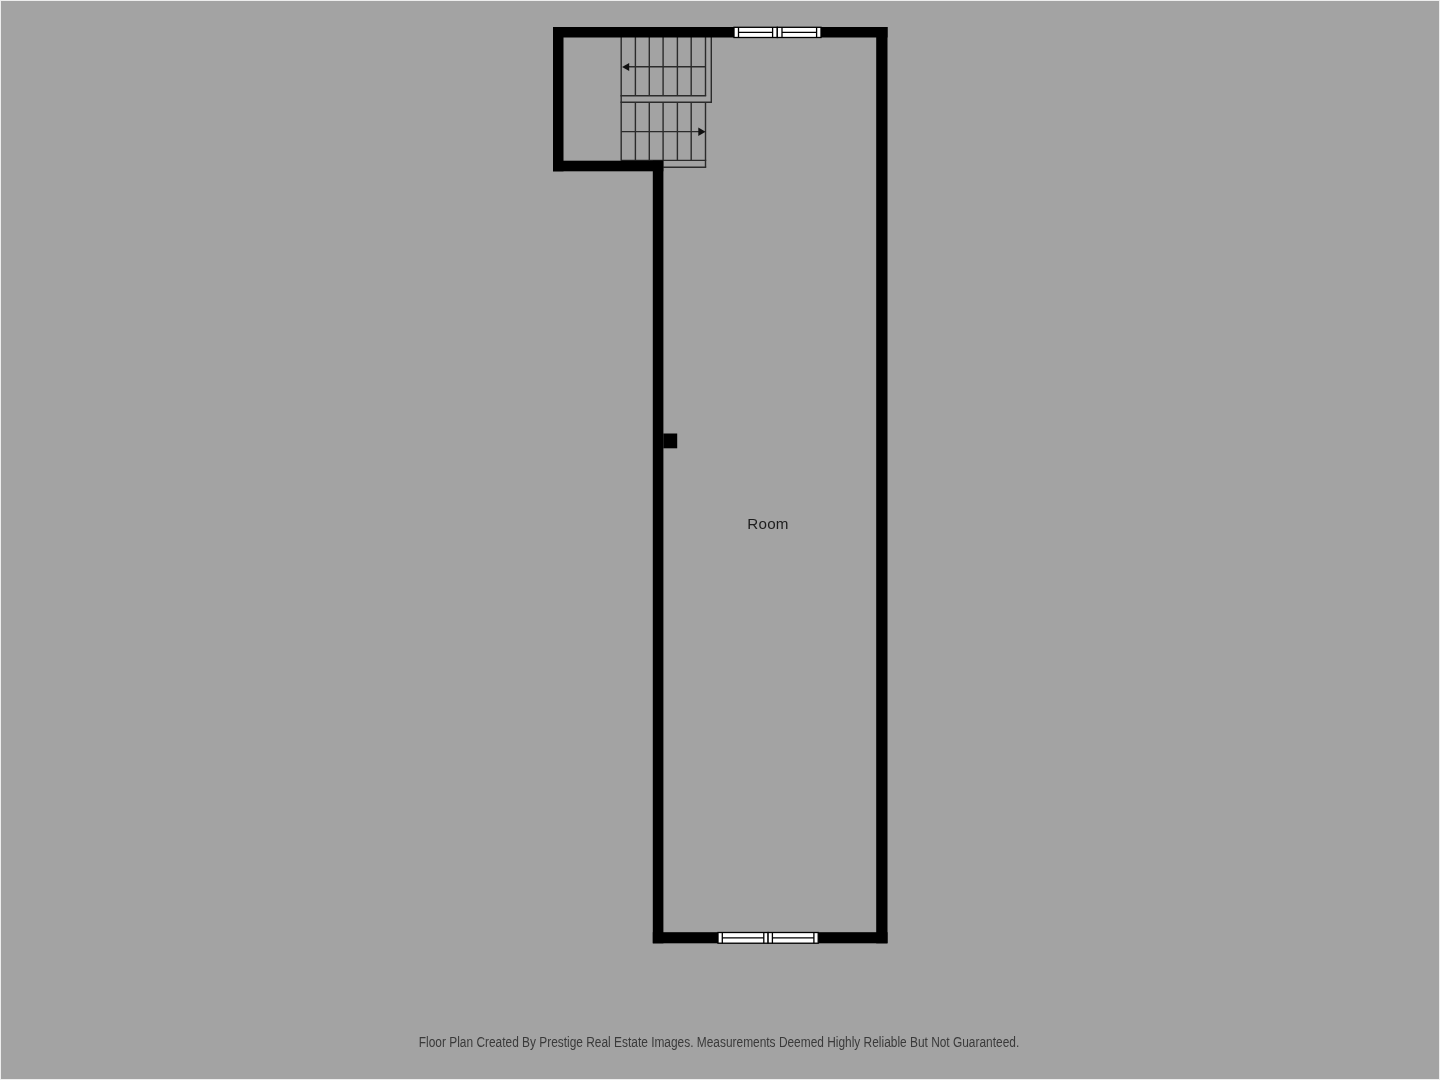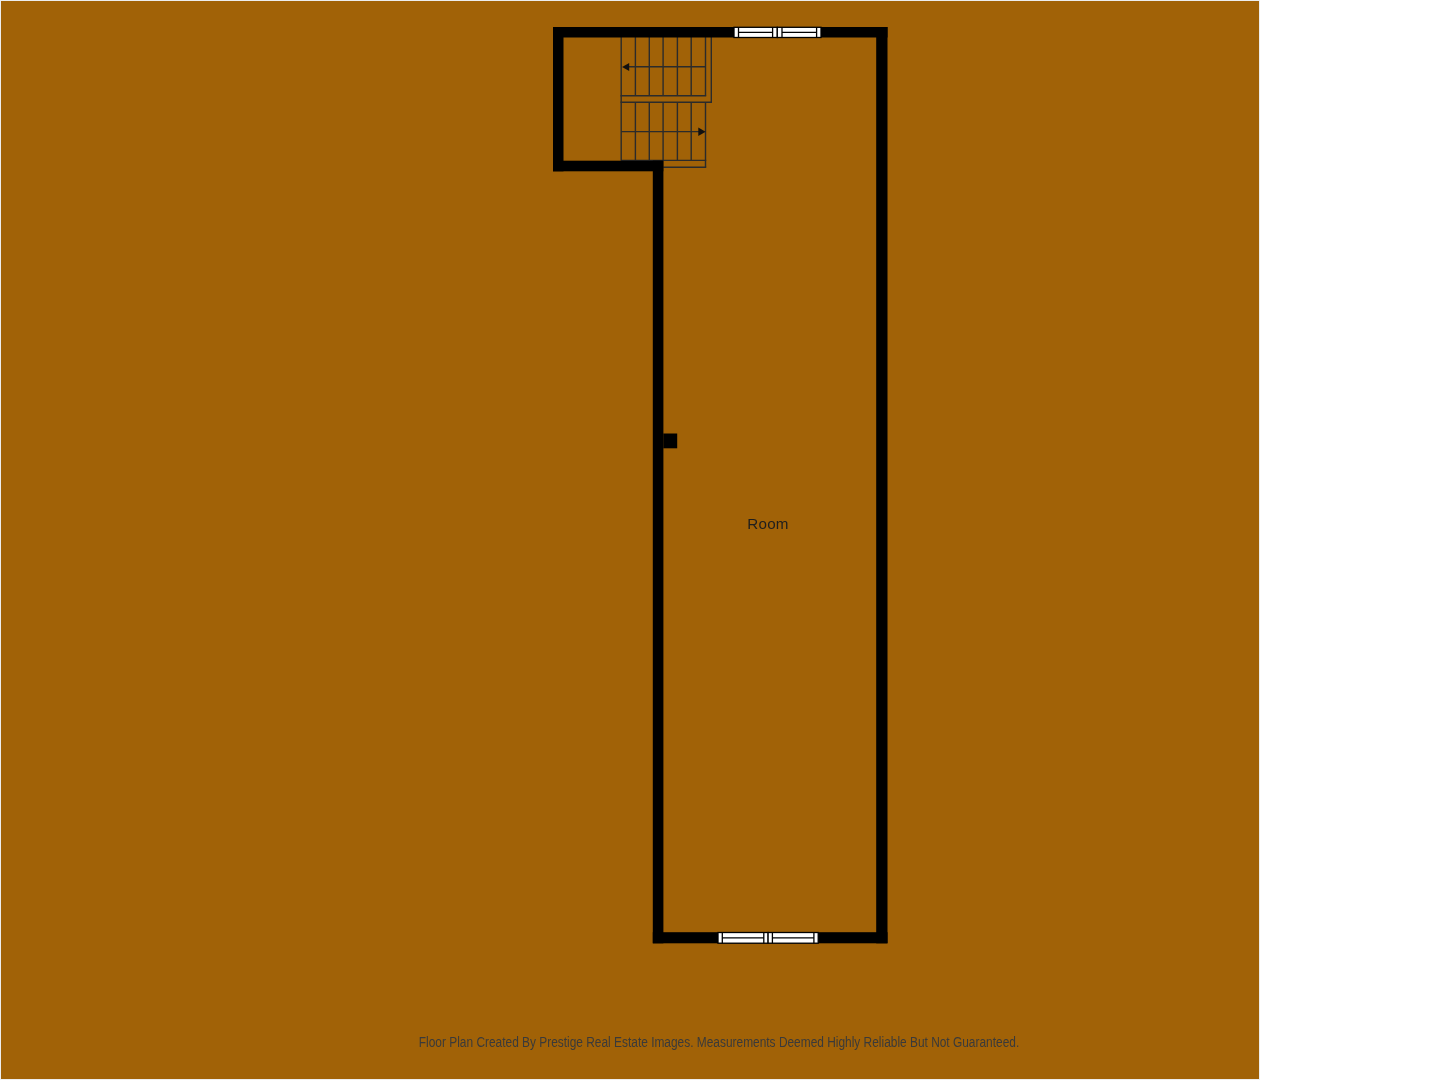--- a/index.html
+++ b/index.html
@@ -1,16 +1,16 @@
 <!DOCTYPE html>
 <html><head>
 <meta charset="utf-8">
 <style>
   html,body{margin:0;padding:0;background:#ffffff;}
-  #page{position:relative;width:1260px;height:1080px;background:#a16207;overflow:hidden;
+  #page{position:relative;width:1440px;height:1080px;background:#a3a3a3;overflow:hidden;
         font-family:"Liberation Sans", sans-serif;}
   #frame{position:absolute;left:0;top:0;right:0;bottom:0;border:1px solid #ededed;}
   svg{position:absolute;left:0;top:0;}
 </style>
 </head>
 <body>
 <div id="page">
 
 <div id="frame"></div>
 <svg width="1440" height="1080" viewBox="0 0 1440 1080">

